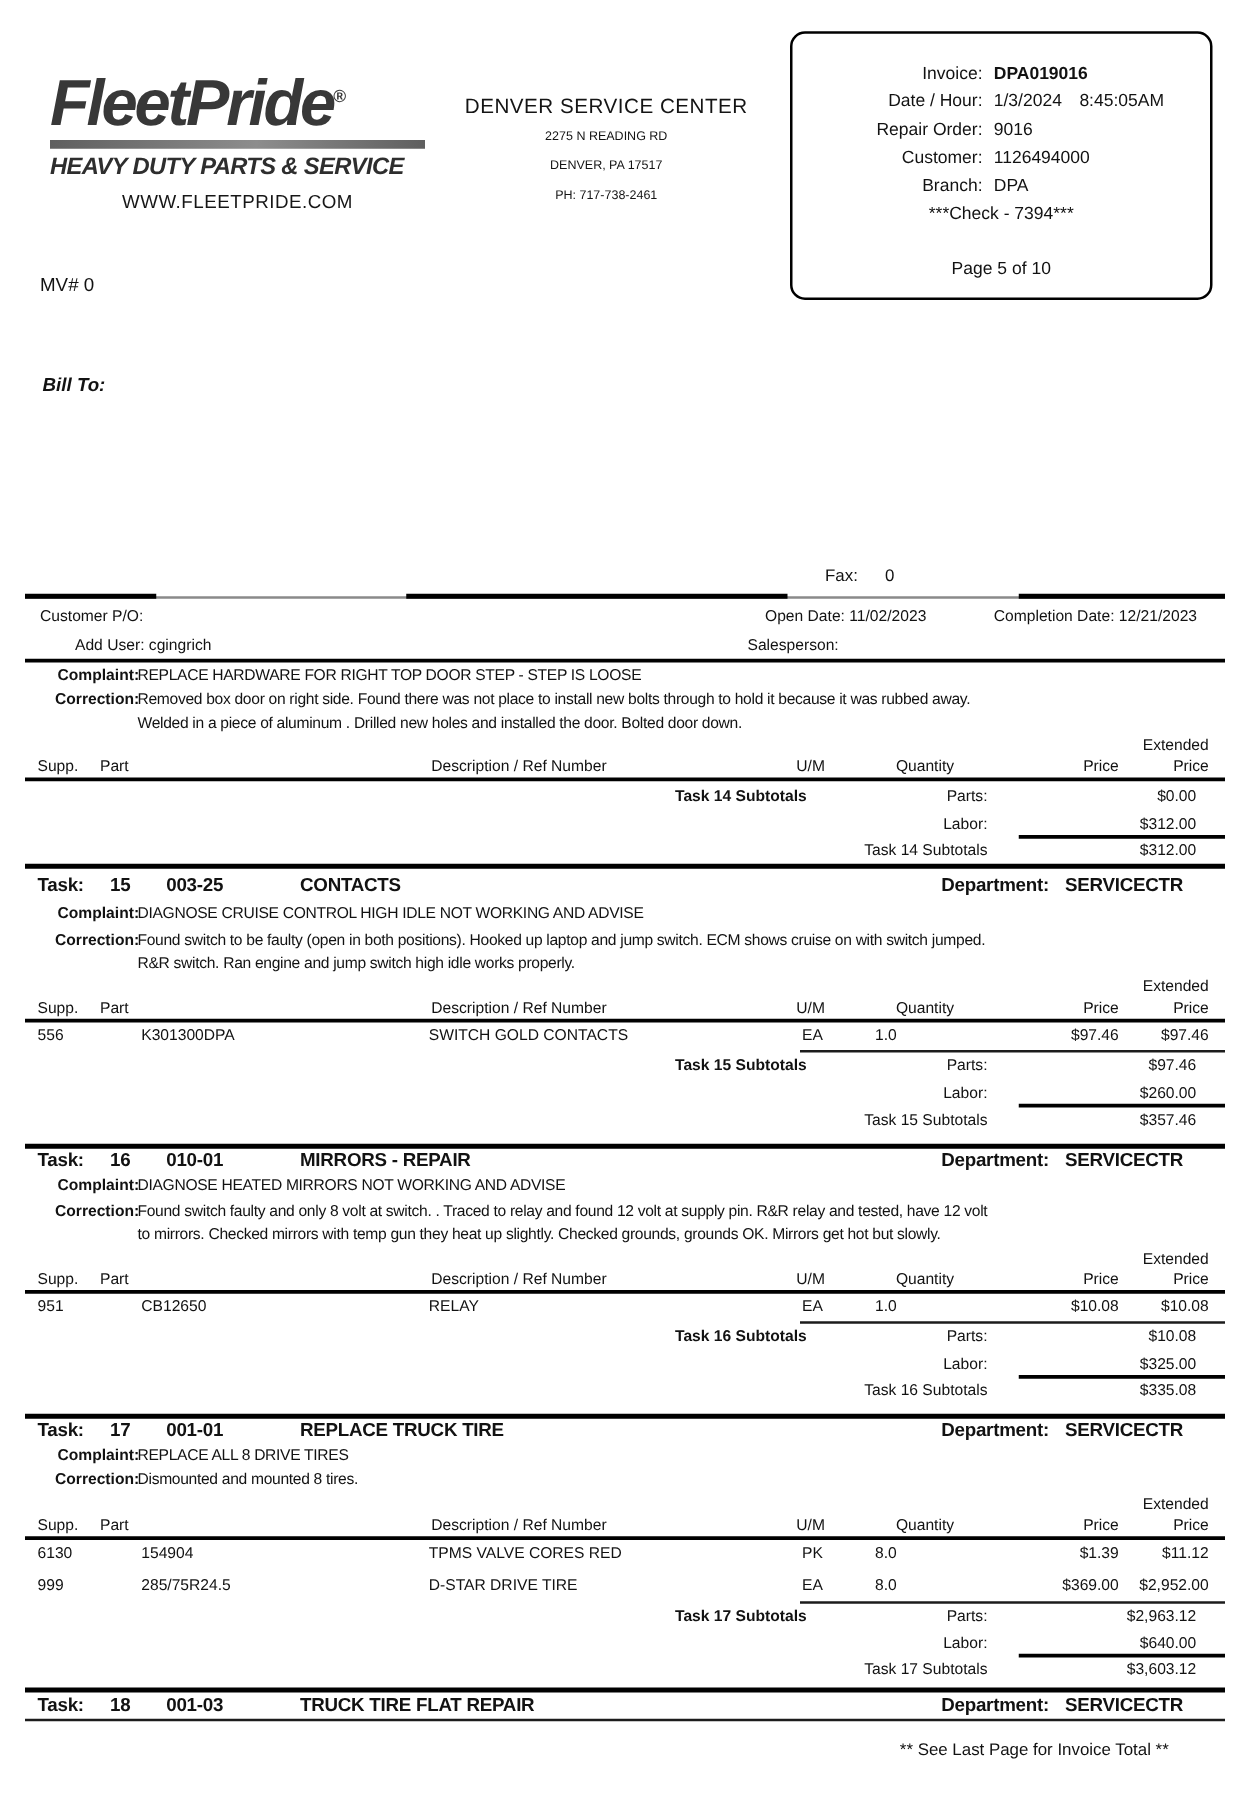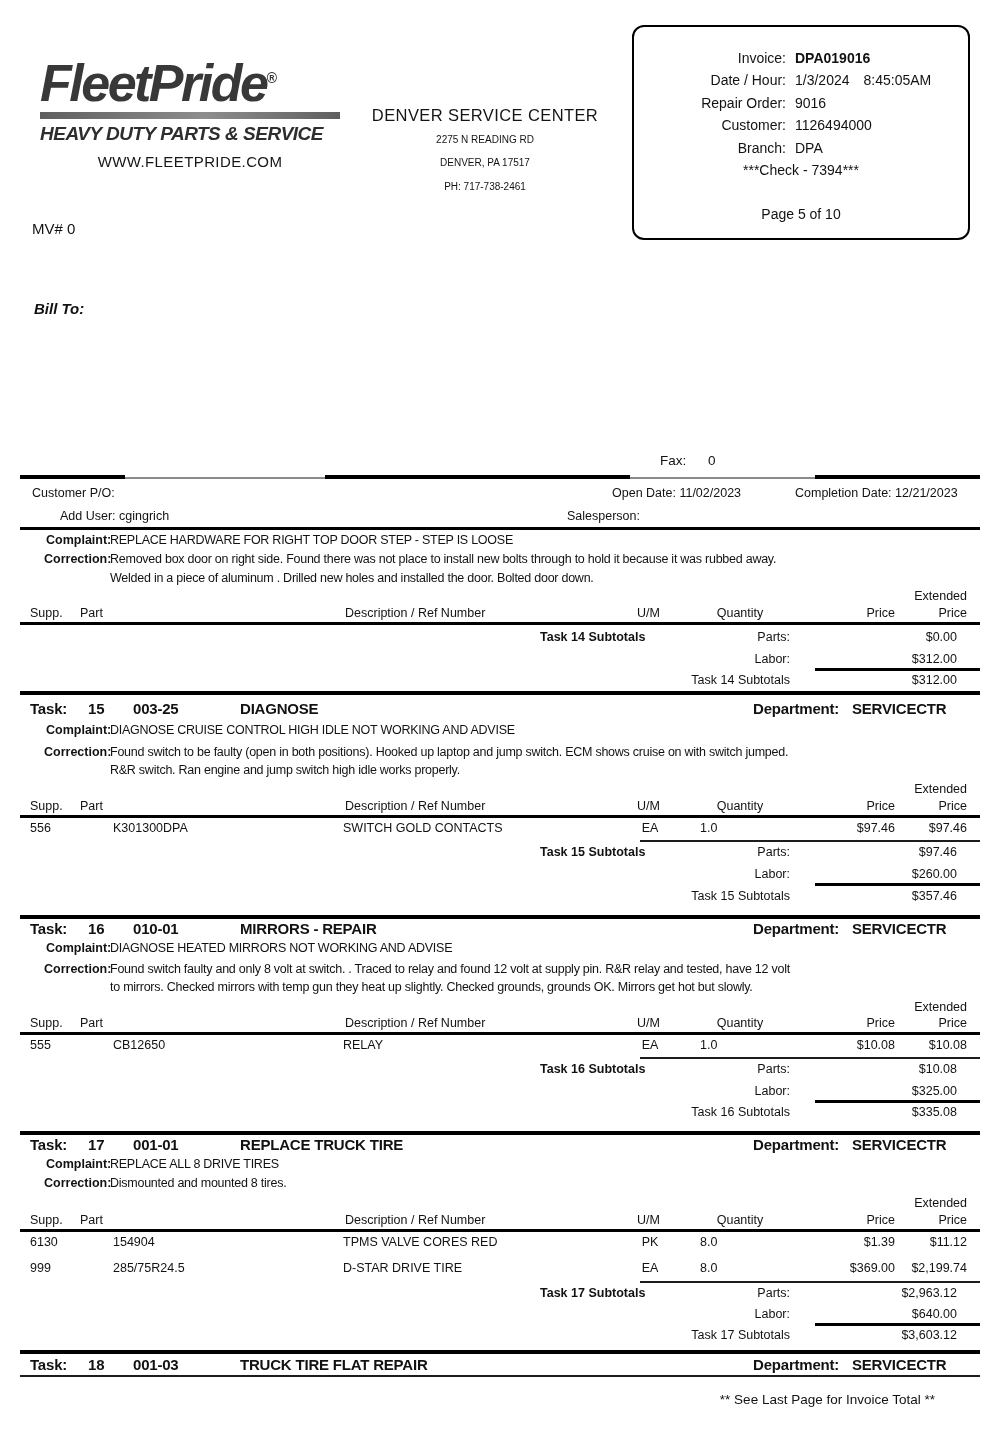--- a/index.html
+++ b/index.html
@@ -14,21 +14,21 @@
   .logo{position:absolute;left:40px;top:56px;width:305px;}
   .logo-name{font-size:52px;font-weight:bold;font-style:italic;letter-spacing:-2.5px;
              color:#383838;line-height:1.05;}
   .logo-name .reg{font-size:14px;vertical-align:super;letter-spacing:0;}
   .logo-bar{height:7px;background:linear-gradient(90deg,#5f5f5f,#8d8d8d 55%,#5f5f5f);
             margin-top:1px;width:300px;}
   .logo-tag{font-size:19px;font-weight:bold;font-style:italic;letter-spacing:-0.5px;
             color:#2e2e2e;margin-top:4px;}
   .logo-site{font-size:15px;letter-spacing:0.4px;margin-top:8px;text-align:center;width:300px;color:#161616;}
 
-  .svc{position:absolute;left:360px;top:74px;width:250px;text-align:center;line-height:23.5px;color:#141414;margin-top:30px;}
+  .svc{position:absolute;left:360px;top:74px;width:250px;text-align:center;line-height:23.5px;color:#141414;}
   .svc-name{font-size:16.5px;letter-spacing:0.4px;}
   .svc-line{font-size:10px;}
 
   .invoice-box{position:absolute;left:632px;top:25px;width:338px;height:215px;
                border:2.5px solid #000;border-radius:12px;box-sizing:border-box;
                font-size:14px;padding-top:20px;}
   .ib-row{display:flex;line-height:22.4px;}
   .ib-l{width:152px;text-align:right;flex:none;}
   .ib-v{padding-left:9px;}
   .ib-v.time{padding-left:14px;}
@@ -39,21 +39,21 @@
   .bill-to{position:absolute;left:34px;top:300px;font-size:15px;font-weight:bold;font-style:italic;}
   .fax{position:absolute;left:660px;top:453px;font-size:13.5px;}
   .fax .v{margin-left:18px;}
 
   
   .row{position:absolute;left:0;top:0;width:1000px;}
   .row > span{position:absolute;white-space:nowrap;}
 
   
   .oi-po{left:32px;} .oi-open{left:612px;} .oi-comp{left:795px;}
-  .oi-user{left:60px;} .oi-sales{left:567px;}
+  .oi-user{left:60px;} .oi-sales{left:598px;}
 
   
   .task-row{font-size:15px;font-weight:bold;letter-spacing:-0.2px;}
   .task-lbl{left:30px;} .task-num{left:88px;} .task-code{left:133px;} .task-title{left:240px;}
   .dept-lbl{left:753px;} .dept-val{left:852px;}
 
   
   .lbl-complaint{left:46px;font-weight:bold;}
   .lbl-correction{left:44px;font-weight:bold;}
   .txt-body{left:110px;letter-spacing:-0.25px;}
@@ -189,21 +189,21 @@
     <span class="sub-lbl">Task 14 Subtotals</span>
     <span class="sub-amt">$312.00</span>
   </div>
 
   <div class="hline" style="left:20px;top:691px;width:960px;height:4px;"></div>
 
   <div class="row task-row" style="top:700px">
     <span class="task-lbl">Task:</span>
     <span class="task-num">15</span>
     <span class="task-code">003-25</span>
-    <span class="task-title">DIAGNOSE</span>
+    <span class="task-title">CONTACTS</span>
     <span class="dept-lbl">Department:</span>
     <span class="dept-val">SERVICECTR</span>
   </div>
   <div class="row" style="top:723px">
     <span class="lbl-complaint">Complaint:</span>
     <span class="txt-body">DIAGNOSE CRUISE CONTROL HIGH IDLE NOT WORKING AND ADVISE</span>
   </div>
   <div class="row" style="top:745px">
     <span class="lbl-correction">Correction:</span>
     <span class="txt-body">Found switch to be faulty (open in both positions). Hooked up laptop and jump switch. ECM shows cruise on with switch jumped.</span>
@@ -282,21 +282,21 @@
     <span class="hdr-part">Part</span>
     <span class="hdr-desc">Description / Ref Number</span>
     <span class="hdr-um">U/M</span>
     <span class="hdr-qty">Quantity</span>
     <span class="hdr-price">Price</span>
     <span class="hdr-extp">Price</span>
   </div>
   <div class="hline" style="left:20px;top:1032px;width:960px;"></div>
 
   <div class="row" style="top:1038px">
-    <span class="cell-supp">555</span>
+    <span class="cell-supp">951</span>
     <span class="cell-part">CB12650</span>
     <span class="cell-desc">RELAY</span>
     <span class="cell-um">EA</span>
     <span class="cell-qty">1.0</span>
     <span class="cell-price">$10.08</span>
     <span class="cell-ext">$10.08</span>
   </div>
 
   <div class="hline thin" style="left:640px;top:1057px;width:340px;"></div>
   <div class="row" style="top:1062px">
@@ -356,21 +356,21 @@
     <span class="cell-price">$1.39</span>
     <span class="cell-ext">$11.12</span>
   </div>
   <div class="row" style="top:1261px">
     <span class="cell-supp">999</span>
     <span class="cell-part">285/75R24.5</span>
     <span class="cell-desc">D-STAR DRIVE TIRE</span>
     <span class="cell-um">EA</span>
     <span class="cell-qty">8.0</span>
     <span class="cell-price">$369.00</span>
-    <span class="cell-ext">$2,199.74</span>
+    <span class="cell-ext">$2,952.00</span>
   </div>
 
   <div class="hline thin" style="left:640px;top:1281px;width:340px;"></div>
   <div class="row" style="top:1286px">
     <span class="sub-bold">Task 17 Subtotals</span>
     <span class="sub-lbl">Parts:</span>
     <span class="sub-amt">$2,963.12</span>
   </div>
   <div class="row" style="top:1307px">
     <span class="sub-lbl">Labor:</span>

